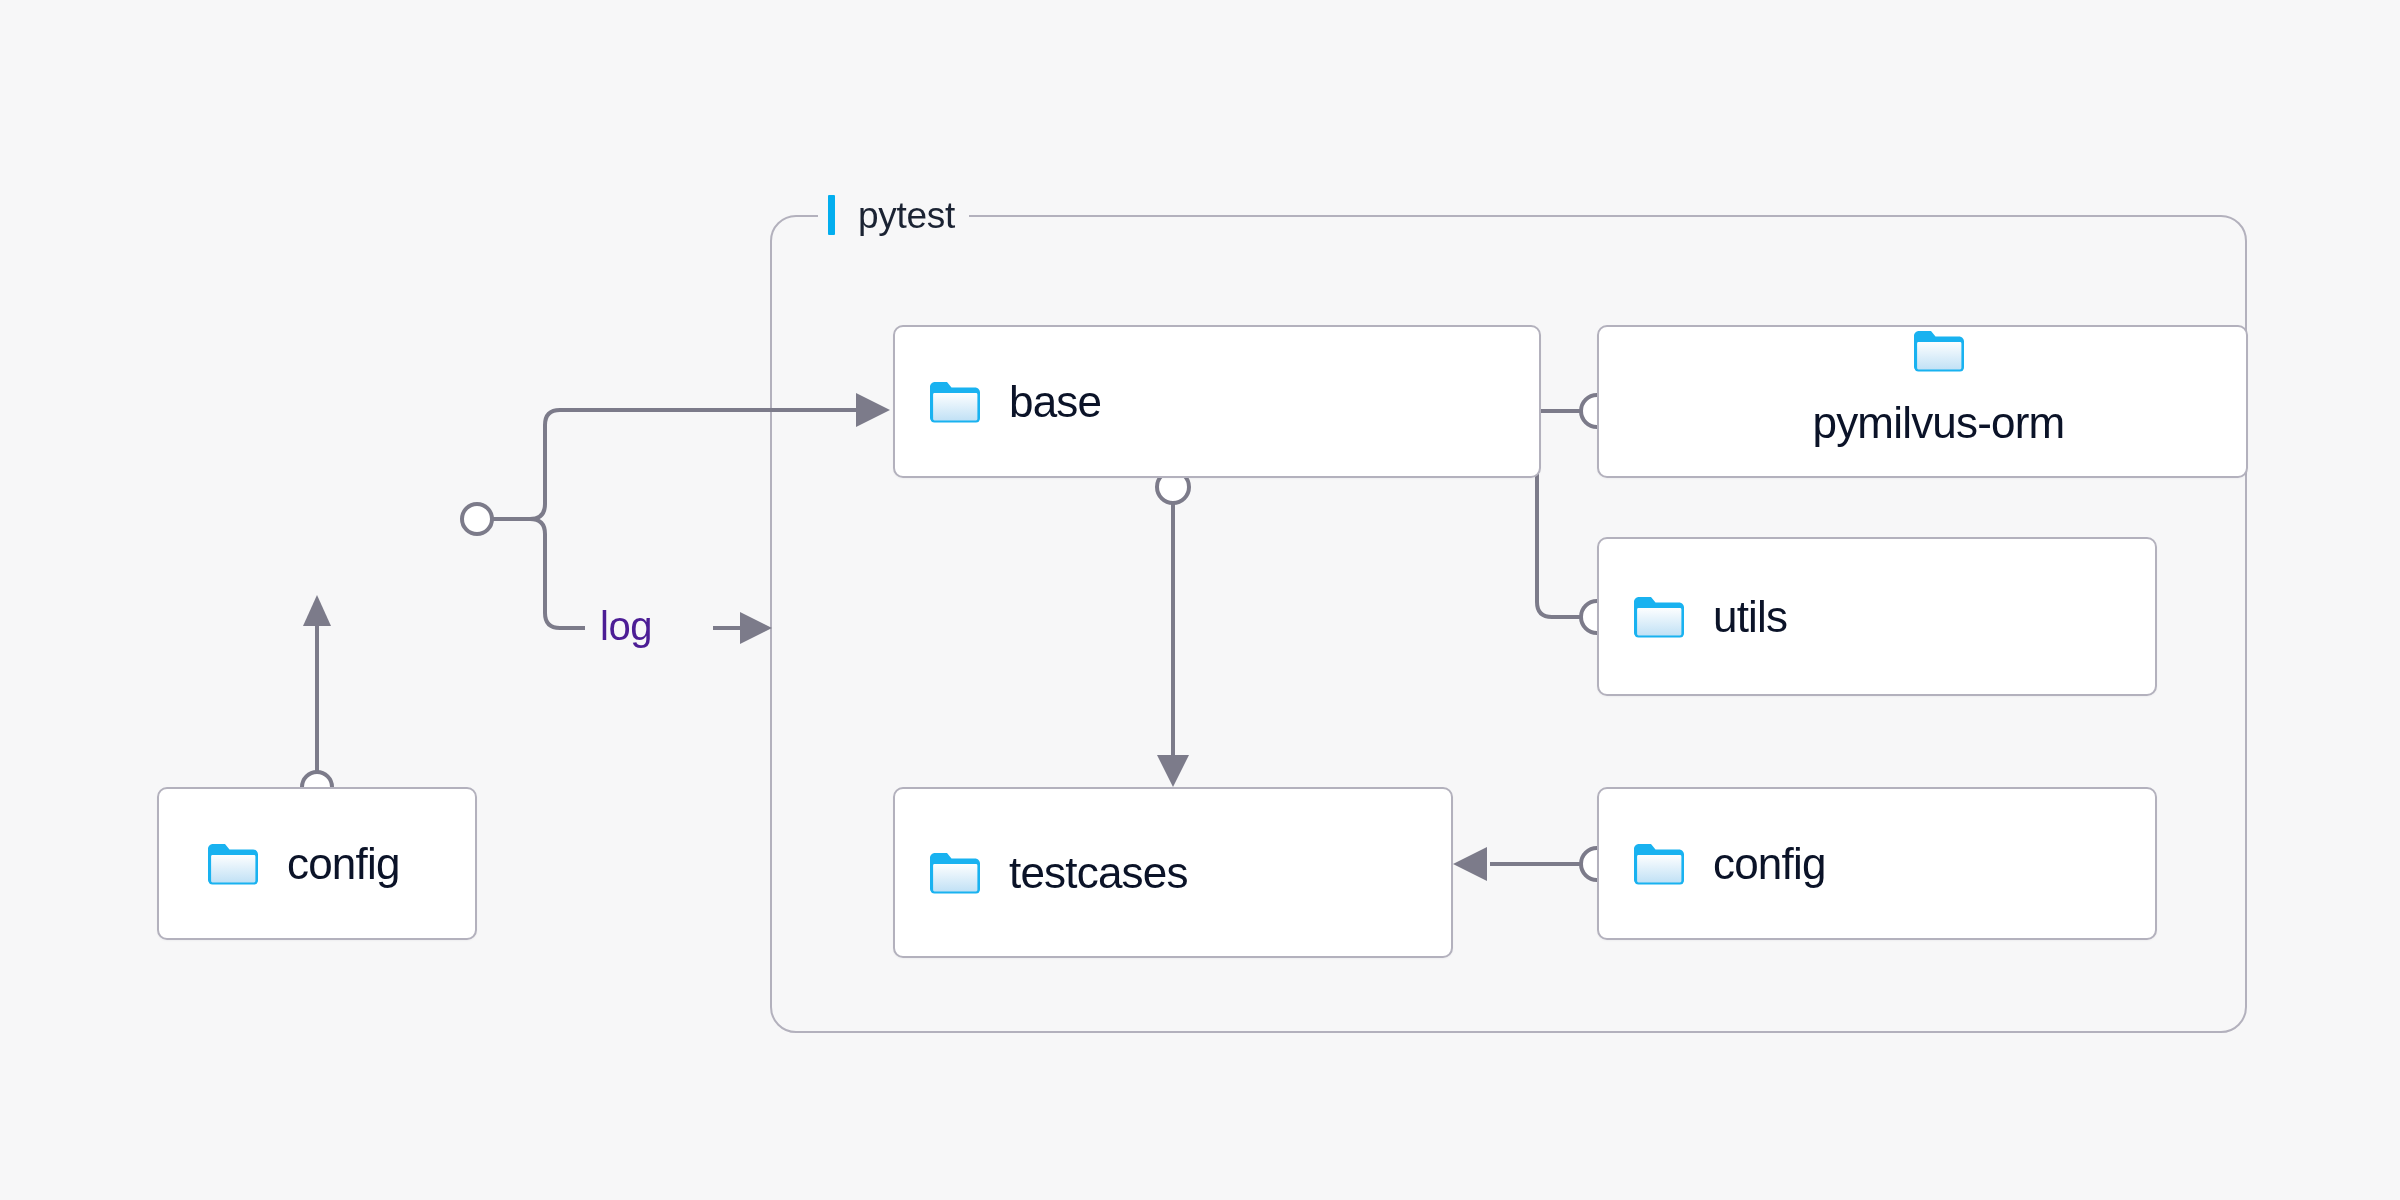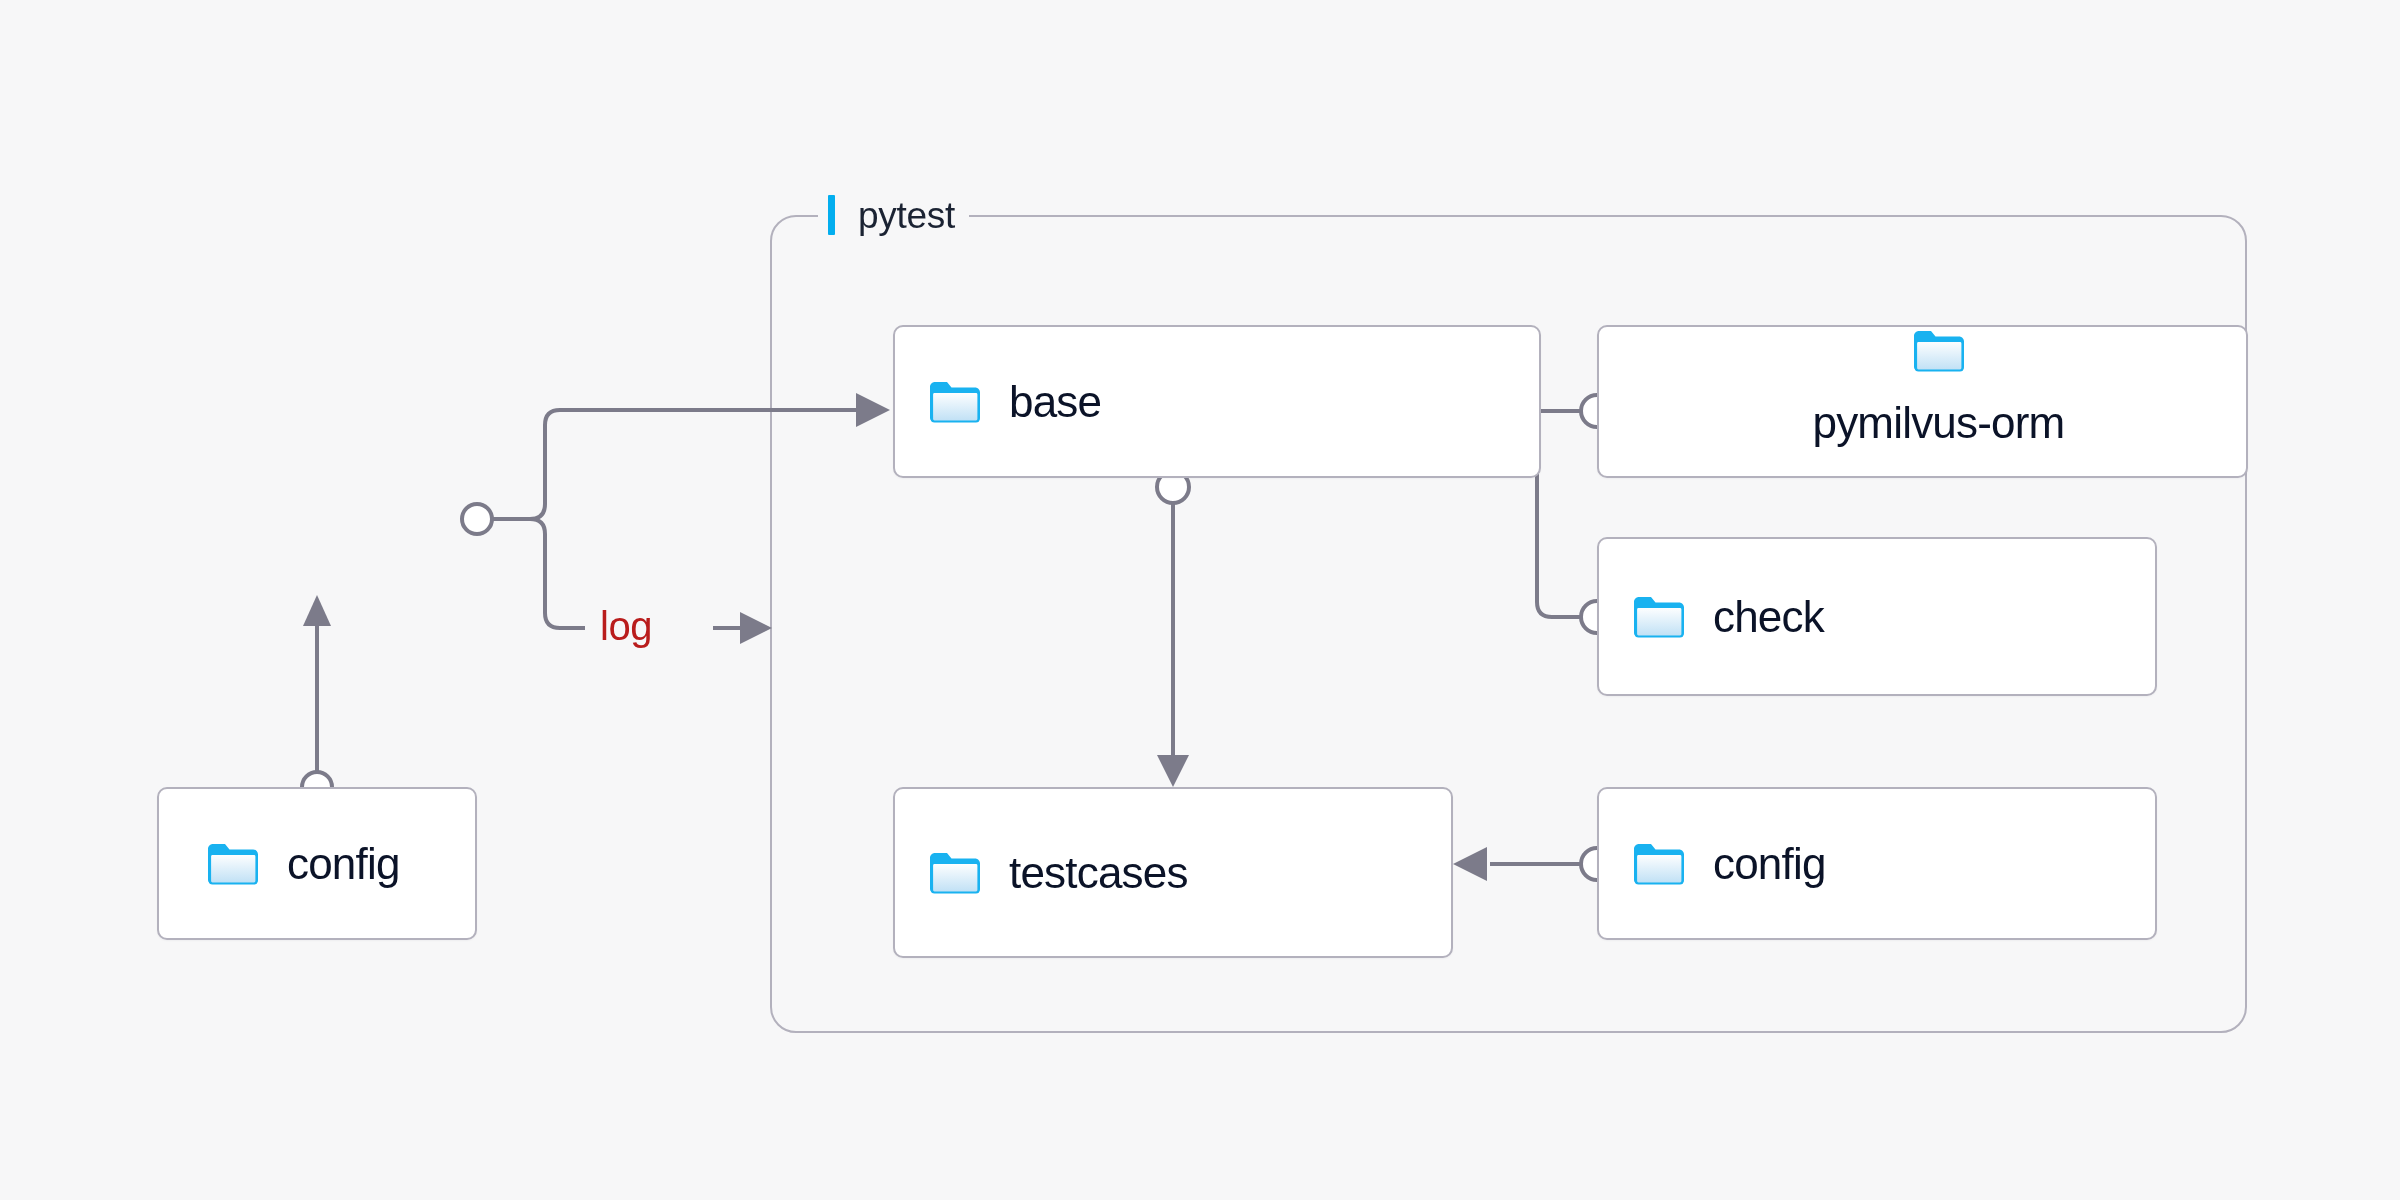--- a/index.html
+++ b/index.html
@@ -90,21 +90,21 @@
   .port {
     fill: #ffffff;
     stroke: #7c7b8a;
     stroke-width: 4;
   }
   .arrow-head { fill: #7c7b8a; }
 
   .edge-label {
     position: absolute;
     font-size: 40px;
-    color: #b91c1c;
+    color: #4c1d95;
     letter-spacing: -0.5px;
     line-height: 1;
     white-space: nowrap;
   }
 </style>
 </head>
 <body>
 
 <div id="canvas">
 
@@ -203,21 +203,21 @@
       <path d="M7.5 14 L49 14 C50.4 14 51.5 15.1 51.5 16.5 L51.5 41 C51.5 42.4 50.4 43.5 49 43.5 L7.5 43.5 C6.1 43.5 5 42.4 5 41 L5 16.5 C5 15.1 6.1 14 7.5 14 Z" fill="url(#folderGrad)" stroke="#19b2f0" stroke-width="2.2"></path>
     </svg>
     <span class="node-label">pymilvus-orm</span>
   </div>
 
   <div class="node" style="left:1597px; top:537px; width:560px; height:159px;">
     <svg class="folder-icon" viewBox="0 0 56 48">
       <path d="M3 9 C3 6.2 5.2 4 8 4 L20 4 L24.5 9.5 L48 9.5 C50.8 9.5 53 11.7 53 14.5 L53 40 C53 42.2 51.2 44 49 44 L7 44 C4.8 44 3 42.2 3 40 Z" fill="#19b2f0"></path>
       <path d="M7.5 14 L49 14 C50.4 14 51.5 15.1 51.5 16.5 L51.5 41 C51.5 42.4 50.4 43.5 49 43.5 L7.5 43.5 C6.1 43.5 5 42.4 5 41 L5 16.5 C5 15.1 6.1 14 7.5 14 Z" fill="url(#folderGrad)" stroke="#19b2f0" stroke-width="2.2"></path>
     </svg>
-    <span class="node-label">check</span>
+    <span class="node-label">utils</span>
   </div>
 
   <div class="node" style="left:1597px; top:787px; width:560px; height:153px;">
     <svg class="folder-icon" viewBox="0 0 56 48">
       <path d="M3 9 C3 6.2 5.2 4 8 4 L20 4 L24.5 9.5 L48 9.5 C50.8 9.5 53 11.7 53 14.5 L53 40 C53 42.2 51.2 44 49 44 L7 44 C4.8 44 3 42.2 3 40 Z" fill="#19b2f0"></path>
       <path d="M7.5 14 L49 14 C50.4 14 51.5 15.1 51.5 16.5 L51.5 41 C51.5 42.4 50.4 43.5 49 43.5 L7.5 43.5 C6.1 43.5 5 42.4 5 41 L5 16.5 C5 15.1 6.1 14 7.5 14 Z" fill="url(#folderGrad)" stroke="#19b2f0" stroke-width="2.2"></path>
     </svg>
     <span class="node-label">config</span>
   </div>
 

